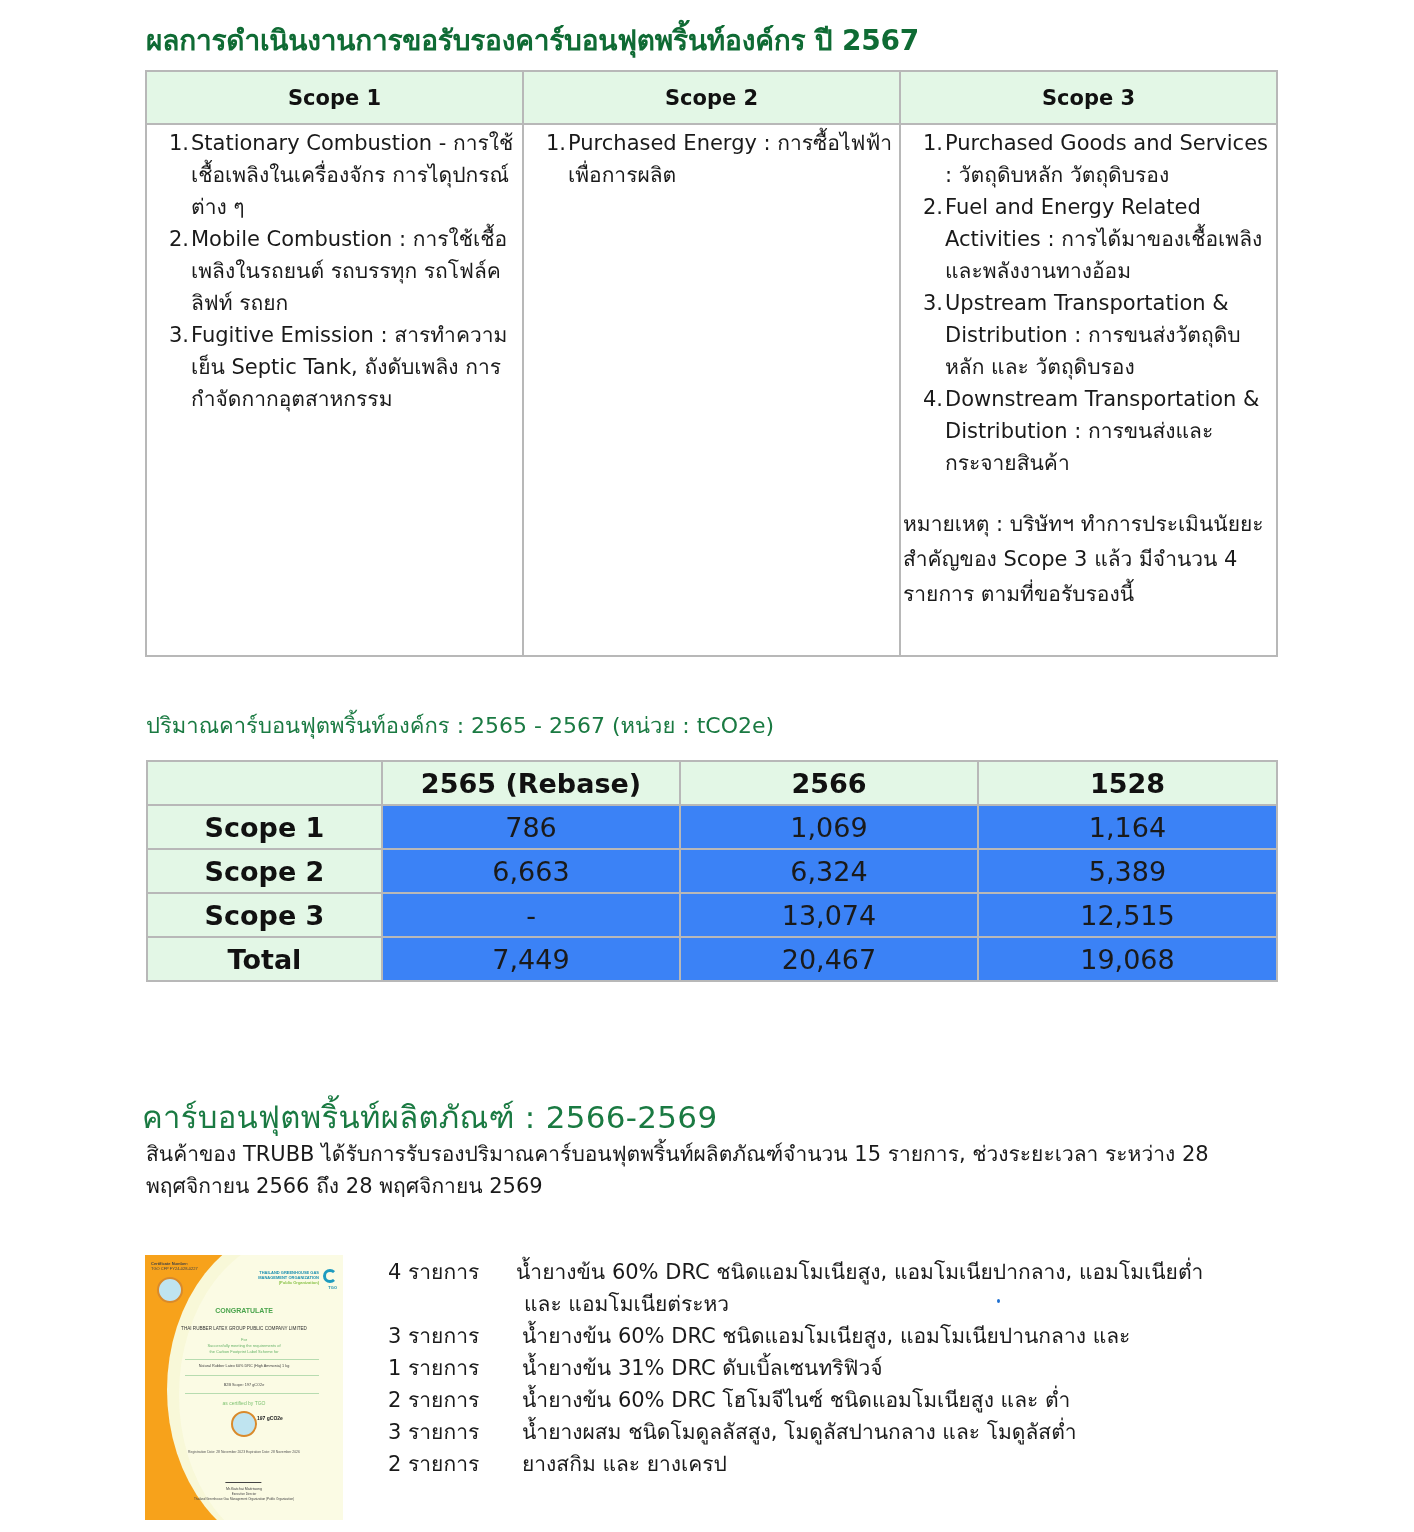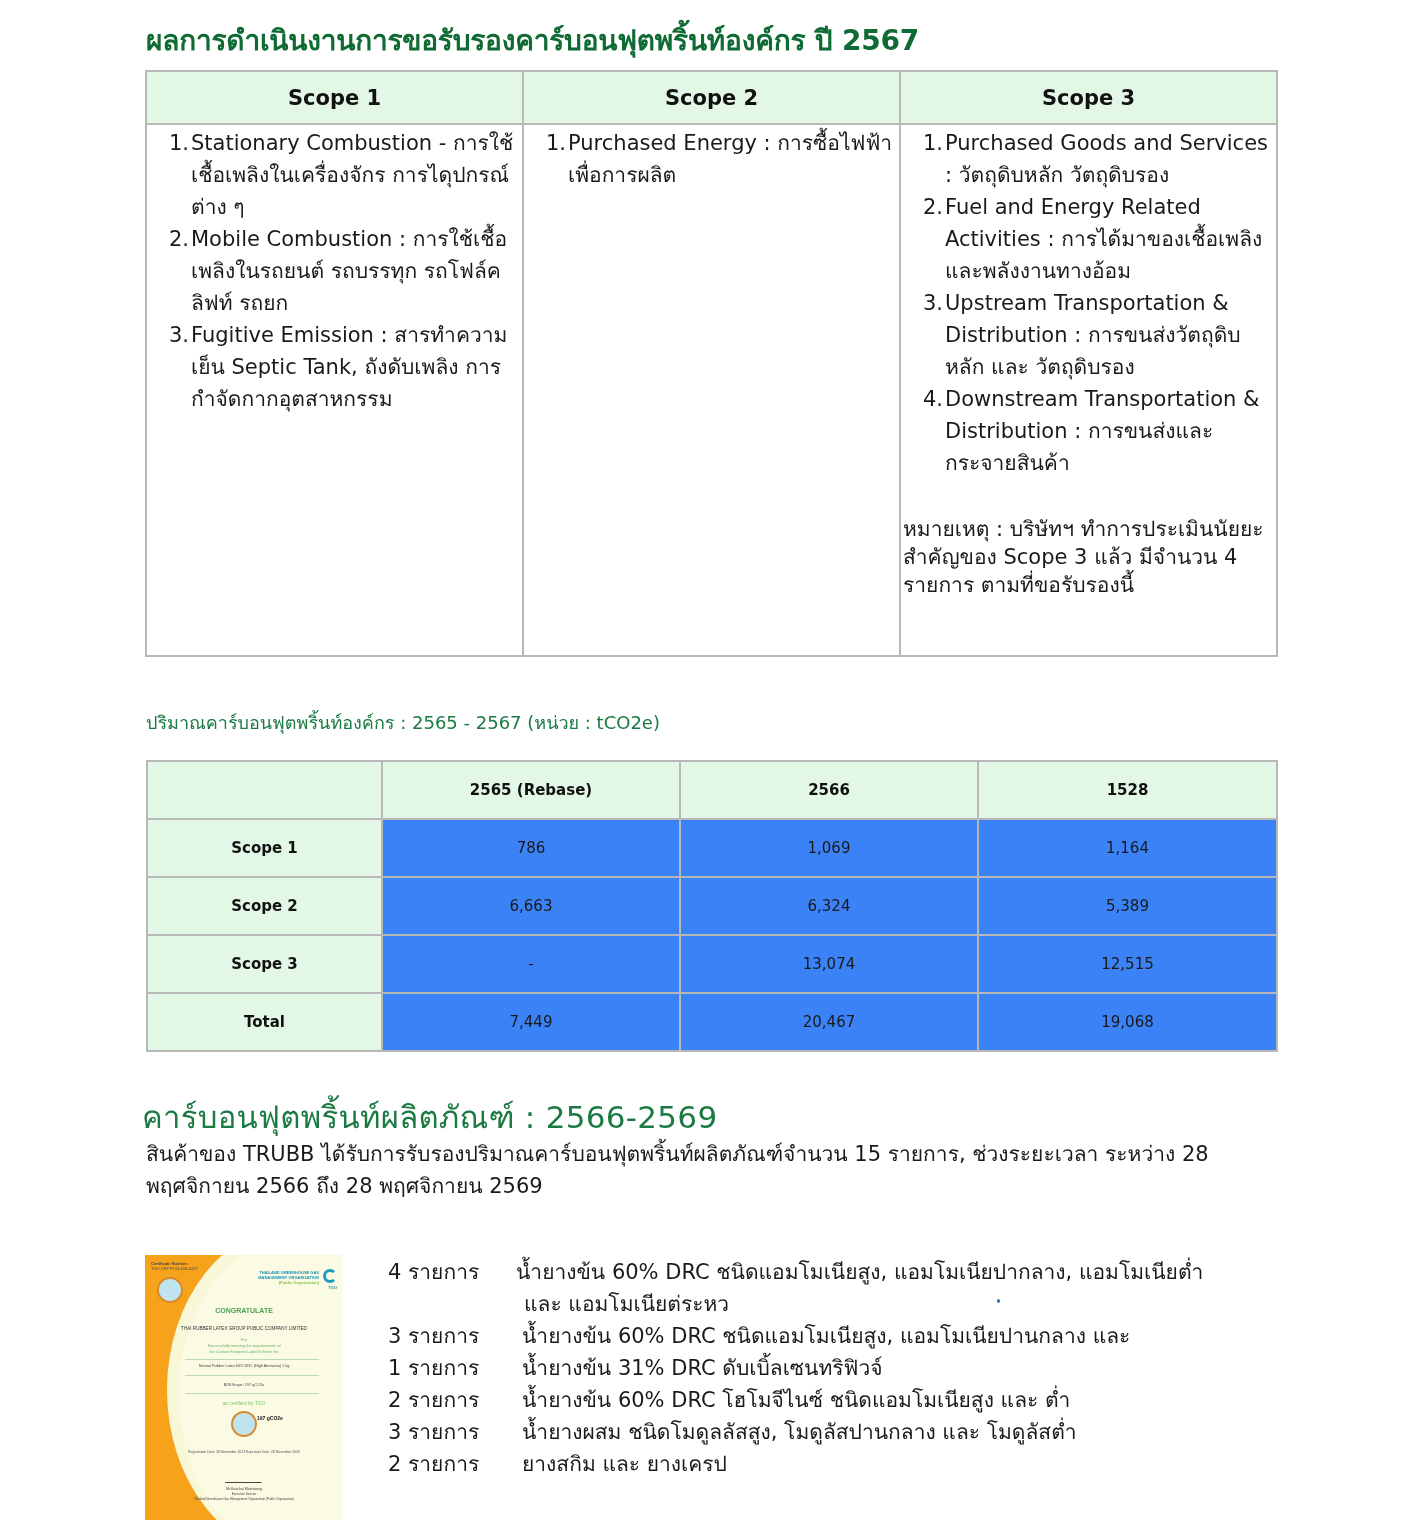--- a/index.html
+++ b/index.html
@@ -14,29 +14,29 @@
   .scope-table th { background: #e3f7e6; height: 53px; font-size: 21px; font-weight: bold; color: #111; text-align: center; vertical-align: middle; }
   .scope-table td { vertical-align: top; padding: 0; }
   .scope-list { list-style: none; padding-top: 2px; }
   .scope-list li { display: flex; font-size: 21px; line-height: 32px; color: #1a1a1a; }
   .scope-list li .num { flex: 0 0 auto; text-align: right; }
   .scope-list li .txt { flex: 1; }
   .col1 .num { width: 42px; }
   .col1 .txt { padding-right: 4px; }
   .col2 .num { width: 42px; }
   .col3 .num { width: 42px; }
-  .note { font-size: 21px; line-height: 28px; color: #1a1a1a; margin-top: 36px; padding-left: 2px; padding-right: 4px; }
-
-  .subtitle { position: absolute; font-size: 18px; color: #1a7a42; }
+  .note { font-size: 21px; line-height: 35px; color: #1a1a1a; margin-top: 28px; padding-left: 2px; padding-right: 4px; }
+
+  .subtitle { position: absolute; font-size: 22px; color: #1a7a42; }
   .sub1 { left: 146px; top: 708px; }
   .sub2 { left: 142px; top: 1092px; font-size: 31px; letter-spacing: 0.3px; }
 
   
   .em-table { position: absolute; left: 146px; top: 760px; width: 1130px; border-collapse: collapse; table-layout: fixed; }
-  .em-table th, .em-table td { border: 2px solid #b8b8b8; height: 58px; text-align: center; vertical-align: middle; font-size: 15px; }
+  .em-table th, .em-table td { border: 2px solid #b8b8b8; height: 44px; text-align: center; vertical-align: middle; font-size: 27px; }
   .em-table th { background: #e3f7e6; font-weight: bold; color: #111; }
   .em-table td.rowhead { background: #e3f7e6; font-weight: bold; color: #111; }
   .em-table td.val { background: #3b82f6; color: #1a1a1a; }
 
   .para { position: absolute; left: 146px; top: 1138px; width: 1120px; font-size: 21px; line-height: 32px; color: #1a1a1a; }
 
   
   .cert { position: absolute; left: 145px; top: 1255px; width: 198px; height: 265px; background: #f7a21b; overflow: hidden; }
   .cert .oval { position: absolute; left: 22px; top: -30px; width: 260px; height: 330px; border-radius: 50%; background: #f8f8d8; }
   .cert .oval2 { position: absolute; left: 34px; top: -20px; width: 240px; height: 320px; border-radius: 50%; background: #fbfbe4; }

